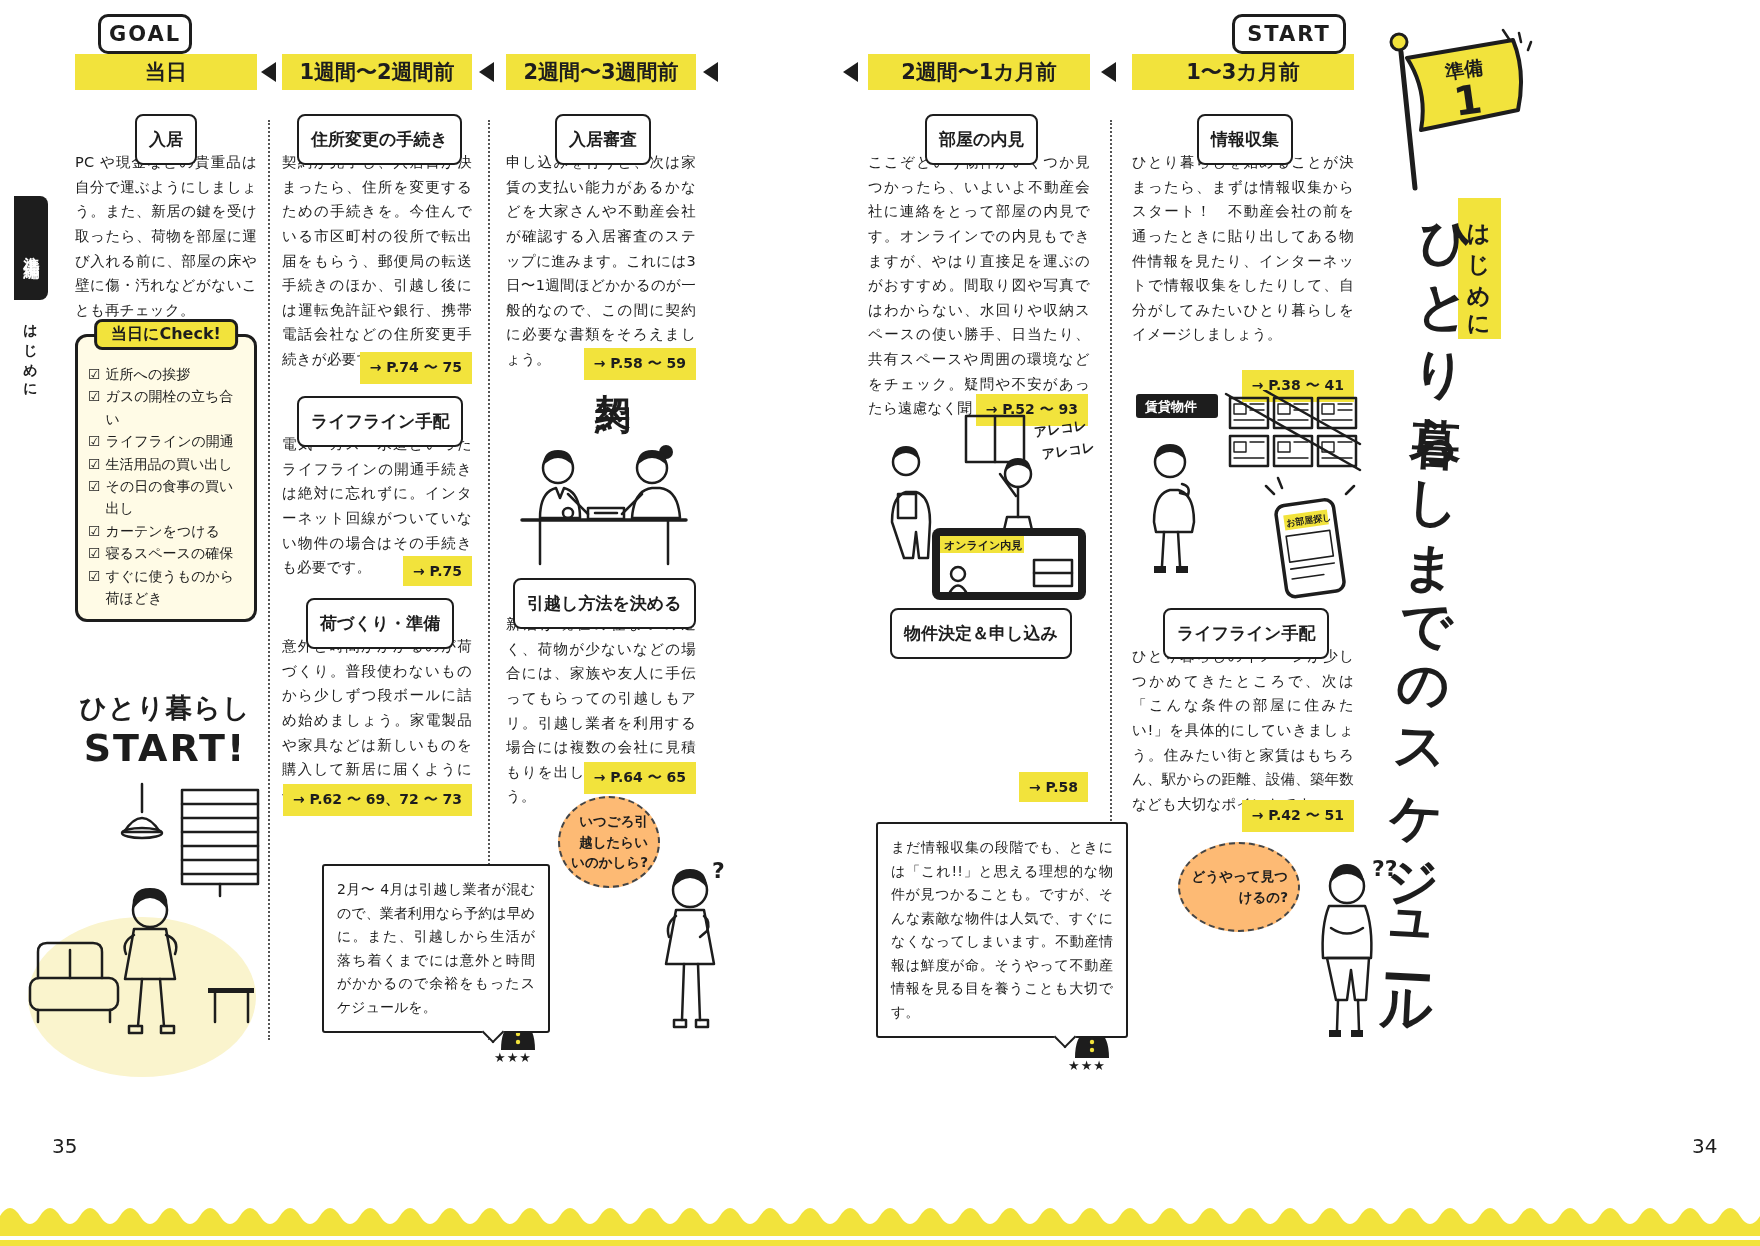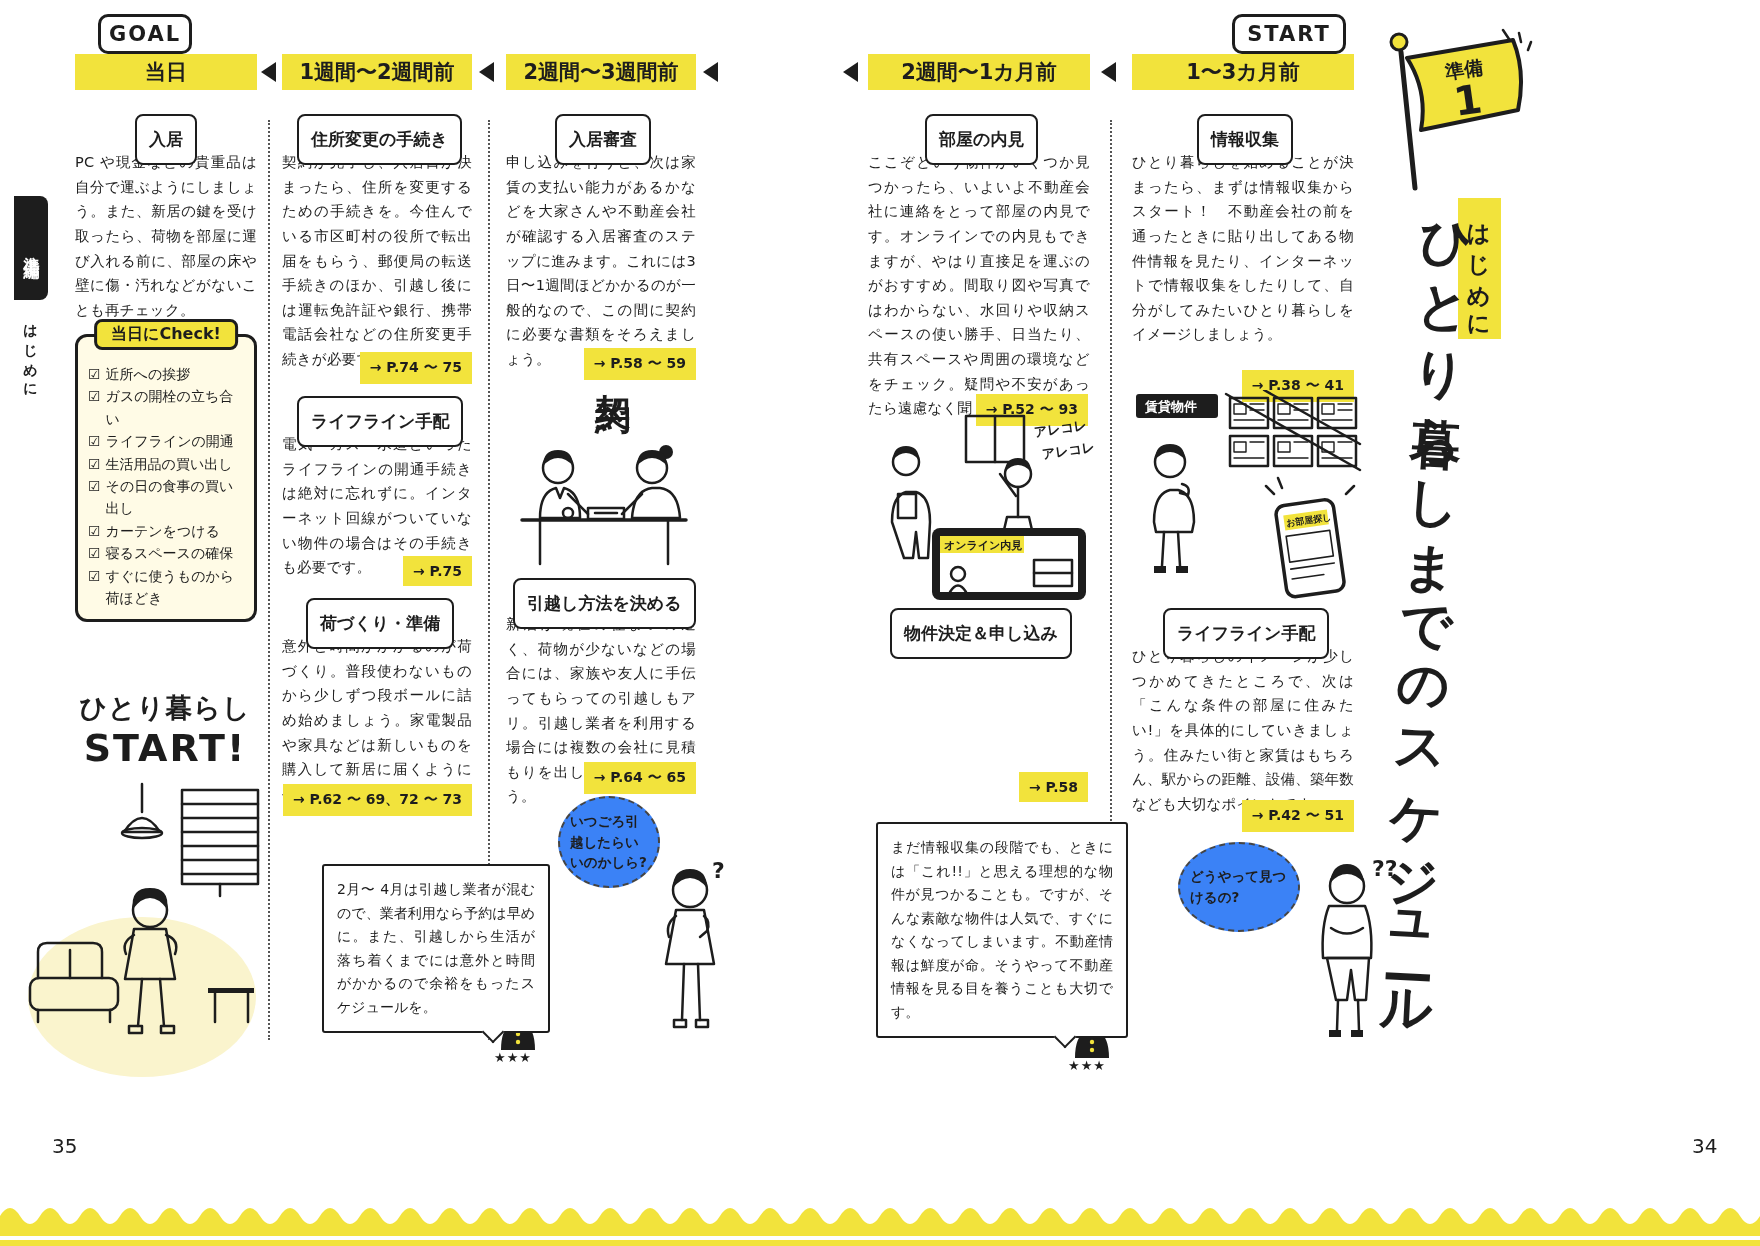--- a/index.html
+++ b/index.html
@@ -41,22 +41,22 @@
   .check-item .chk { flex:0 0 auto; }
 
   
   .advice-box { position:absolute; background:#fff; border:2.5px solid var(--ink);
     border-radius:3px; font-size:14px; line-height:1.68; padding:12px 13px;
     text-align:justify; z-index:2; }
   .advice-box::after { content:""; position:absolute; bottom:-9px; left:72%;
     width:14px; height:14px; background:#fff; transform:rotate(45deg);
     border-right:2.5px solid var(--ink); border-bottom:2.5px solid var(--ink); }
   .bubble { position:absolute; border:2px dashed #444; border-radius:50%;
-    display:flex; align-items:center; justify-content:center; text-align:left;
-    font-size:13.5px; font-weight:bold; line-height:1.55; padding:10px; background:#3b82f6; }
+    display:flex; align-items:center; justify-content:center; text-align:right;
+    font-size:13.5px; font-weight:bold; line-height:1.55; padding:10px; background:#fdba74; }
   .start-wrap { position:absolute; text-align:center; font-weight:800; }
   .start-l1 { font-size:27px; letter-spacing:1px; }
   .start-l2 { font-size:38px; letter-spacing:2px; }
 
   
   .hero-title { position:absolute; left:1392px; top:186px; height:870px;
     writing-mode:vertical-rl; font-size:52px; font-weight:800; letter-spacing:4px;
     transform:rotate(3deg); transform-origin:center; white-space:nowrap; }
   .hero-kicker { position:absolute; left:1458px; top:198px; writing-mode:vertical-rl;
     background:var(--yl); font-size:23px; font-weight:bold; padding:10px 6px; letter-spacing:4px; }

